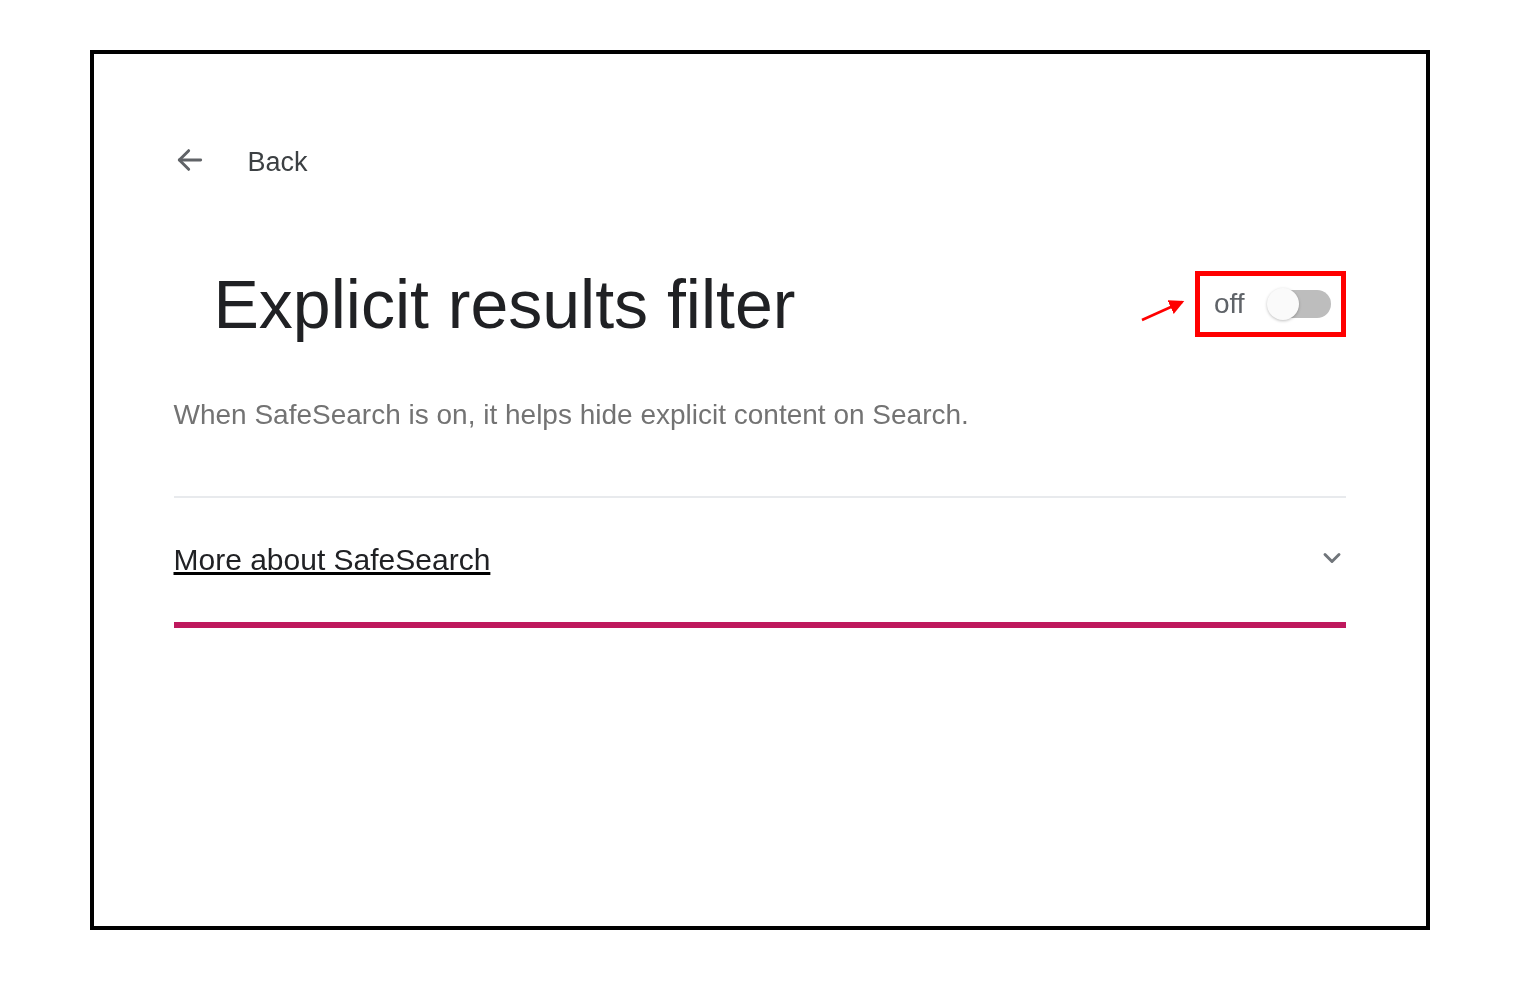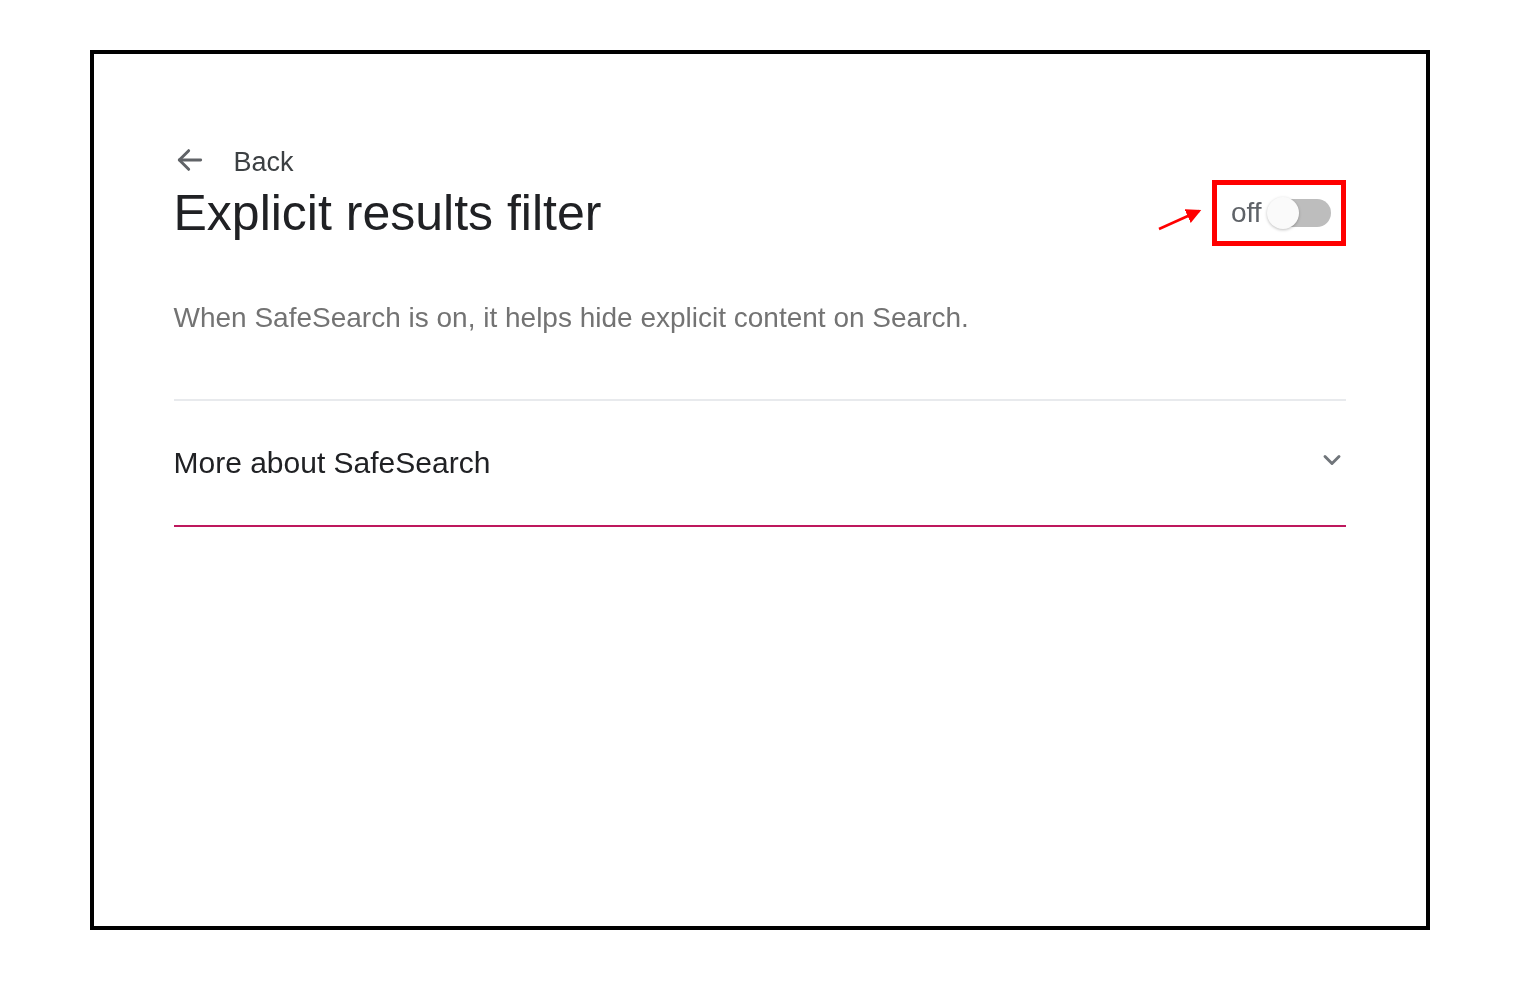--- a/index.html
+++ b/index.html
@@ -19,48 +19,50 @@
       margin: 50px auto;
       width: 1340px;
       height: 880px;
       background: #fff;
       padding: 90px 80px 40px 80px;
       position: relative;
     }
     .back-row {
       display: flex;
       align-items: center;
-      gap: 28px;
+      gap: 42px;
+      margin-bottom: 85px;
       cursor: pointer;
       width: fit-content;
     }
     .back-arrow svg {
       width: 32px;
       height: 32px;
       stroke: #606367;
     }
     .back-label {
       font-size: 27px;
       color: #3c4043;
     }
     .title-row {
       display: flex;
       align-items: center;
       justify-content: space-between;
       margin-bottom: 50px;
     }
     .page-title {
-      font-size: 50px;
+      font-size: 68px;
       font-weight: 400;
       color: #202124;
+      margin-left: 40px;
     }
     .toggle-wrap {
       display: flex;
       align-items: center;
-      gap: 3px;
+      gap: 20px;
       border: 5px solid #ff0000;
       padding: 12px 10px 12px 14px;
       position: relative;
     }
     .toggle-arrow {
       position: absolute;
       left: -60px;
       top: 22px;
     }
     .toggle-arrow svg {
@@ -96,24 +98,26 @@
       line-height: 1.55;
       margin-bottom: 45px;
       max-width: 1100px;
     }
     .section-divider-top {
       border-top: 2px solid #e8eaed;
       margin-top: 60px;
     }
     .expand-row {
       display: flex;
+      align-items: center;
       justify-content: space-between;
       padding: 45px 0;
-      border-bottom: 2px solid #be185d;
+      border-bottom: 6px solid #be185d;
       cursor: pointer;
+      text-decoration: underline;
     }
     .expand-title {
       font-size: 30px;
       color: #202124;
     }
     .chevron svg {
       width: 28px;
       height: 28px;
       stroke: #70757a;
     }

